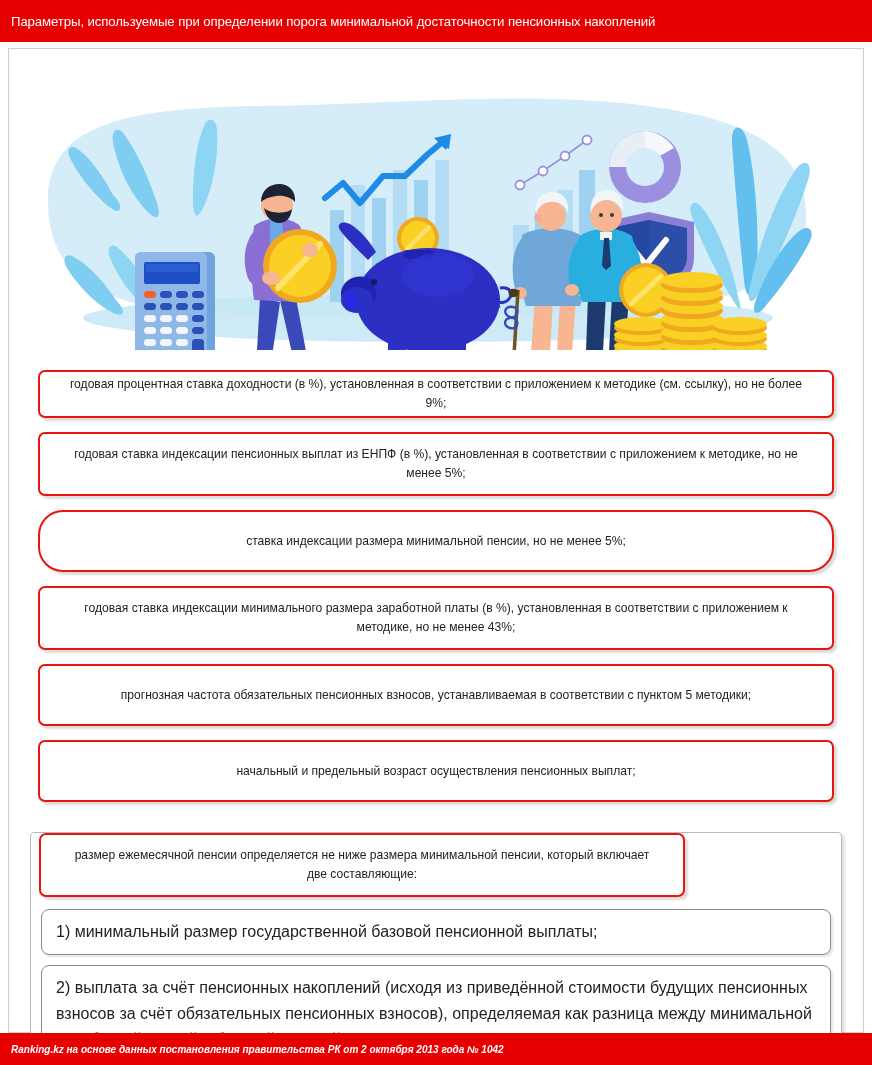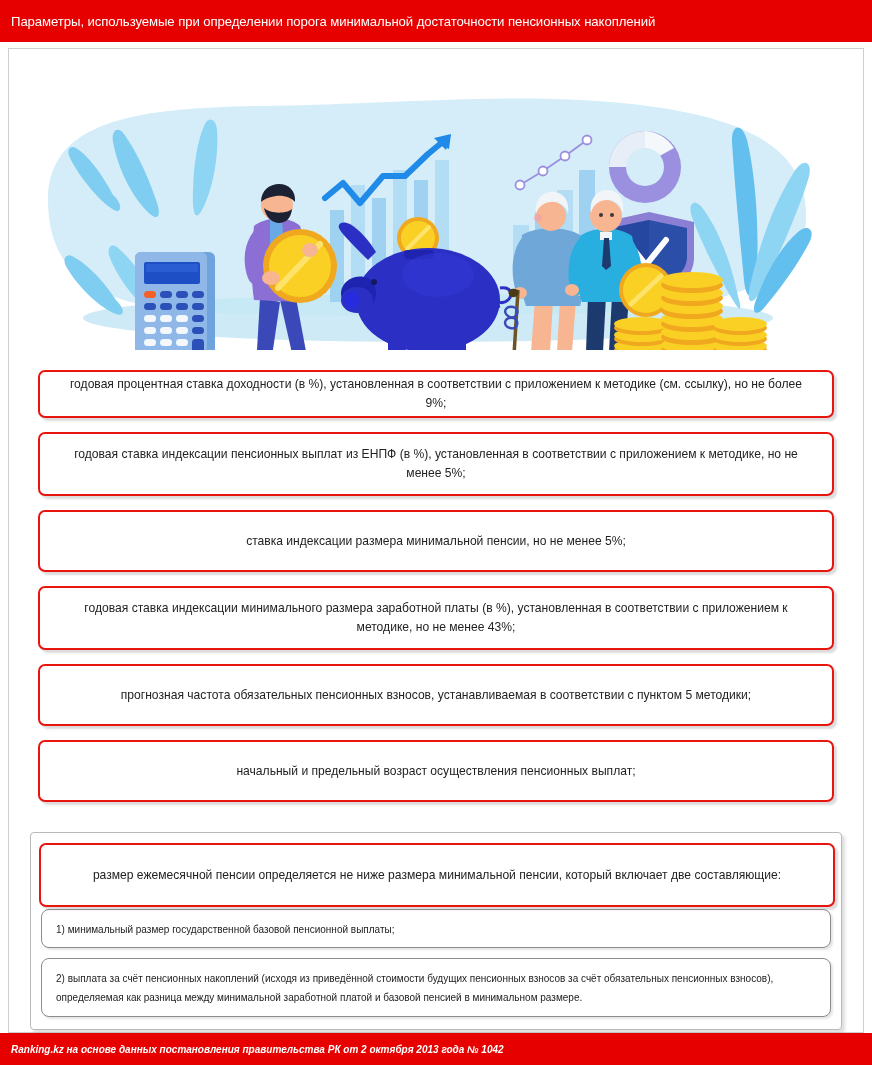--- a/index.html
+++ b/index.html
@@ -71,21 +71,21 @@
     padding: 6px 22px;
     margin-bottom: 14px;
   }
   .box-text {
     font-size: 12.1px;
     color: #222222;
     line-height: 1.55;
   }
   .box.h1 { height: 48px; }
   .box.h2 { height: 64px; }
-  .box.h3 { height: 62px; }
+  .box.h3 { height: 62px; border-radius: 25px; }
   .box.h4 { height: 64px; }
   .box.h5 { height: 62px; }
   .box.h6 { height: 62px; }
   .box.h7 { height: 64px; margin-bottom: 0; }
 
   
   .subgroup {
     position: absolute;
     left: 30px; top: 832px;
     width: 812px;
@@ -98,21 +98,21 @@
   .subbox {
     border: 1px solid #8c8c8c;
     border-radius: 8px;
     background: #ffffff;
     box-shadow: 2px 2px 2px rgba(150,150,150,0.25);
     padding: 9px 14px;
     margin-bottom: 10px;
   }
   .subbox:last-child { margin-bottom: 0; }
   .subbox-text {
-    font-size: 10px;
+    font-size: 16px;
     color: #222222;
     line-height: 1.62;
     text-align: center;
   }
 
   
   .footer {
     position: absolute;
     left: 0; bottom: 0;
     width: 872px; height: 32px;
@@ -368,21 +368,21 @@
     </div>
     <div class="box h5">
       <span class="box-text">прогнозная частота обязательных пенсионных взносов, устанавливаемая в соответствии с пунктом 5 методики;</span>
     </div>
     <div class="box h6">
       <span class="box-text">начальный и предельный возраст осуществления пенсионных выплат;</span>
     </div>
   </div>
 
   <div class="subgroup">
-    <div class="box h7" style="position:absolute;left:8px;top:10px;width:796px;">
+    <div class="box h7" style="position:absolute;left:8px;top:0;width:646px;">
       <span class="box-text">размер ежемесячной пенсии определяется не ниже размера минимальной пенсии, который включает две составляющие:</span>
     </div>
     <div class="subbox">
       <span class="subbox-text">1) минимальный размер государственной базовой пенсионной выплаты;</span>
     </div>
     <div class="subbox">
       <span class="subbox-text">2) выплата за счёт пенсионных накоплений (исходя из приведённой стоимости будущих пенсионных взносов за счёт обязательных пенсионных взносов), определяемая как разница между минимальной заработной платой и базовой пенсией в минимальном размере.</span>
     </div>
   </div>
 

